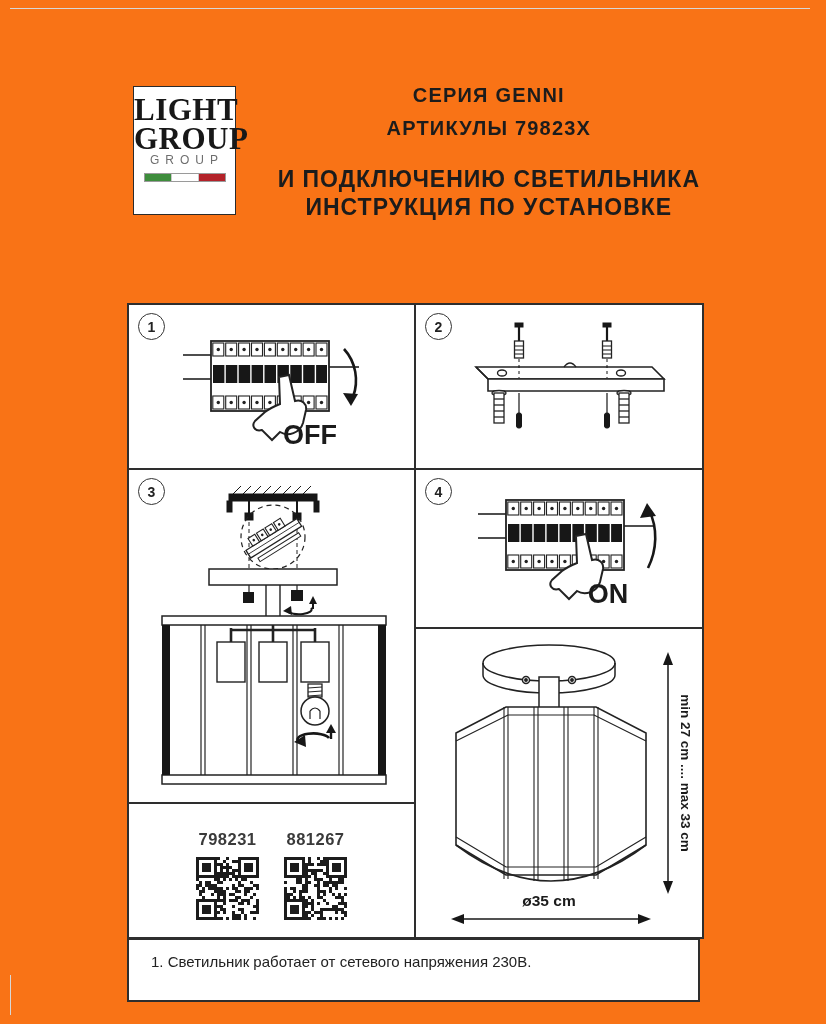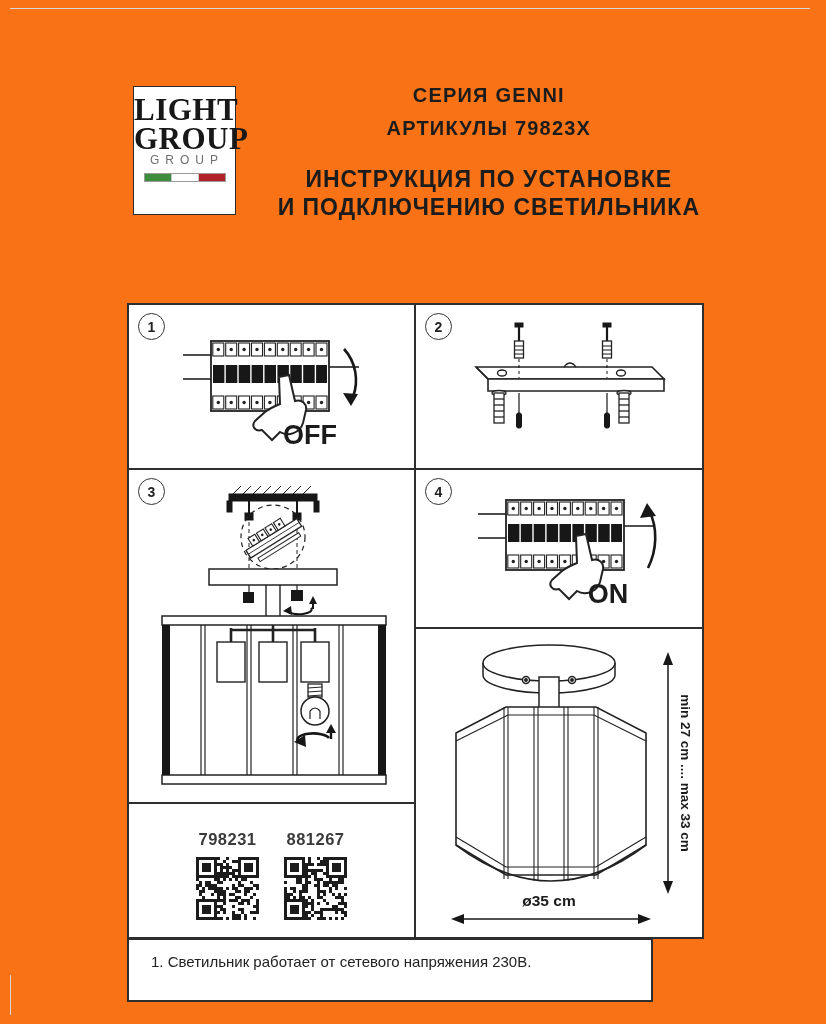--- a/index.html
+++ b/index.html
@@ -32,21 +32,21 @@
          border-radius:50%;box-sizing:border-box;display:flex;align-items:center;
          justify-content:center;font-size:14px;font-weight:600;color:#222;background:#fff;}
   svg{display:block;}
   .svgtxt{font-family:"Liberation Sans",sans-serif;}
   
   #qr-row{position:absolute;left:0;top:26px;width:100%;display:flex;justify-content:center;gap:22px;}
   .qr-item{width:66px;text-align:center;}
   .qr-label{font-size:16.5px;font-weight:bold;color:#3a3a3a;letter-spacing:0.5px;}
   .qr-box{margin:8px auto 0 auto;width:63px;height:63px;}
   
-  #notes{position:absolute;left:127px;top:938px;width:526px;height:64px;
+  #notes{position:absolute;left:127px;top:938px;width:573px;height:64px;
          border:2px solid #2e2e2e;box-sizing:border-box;background:#fff;
          padding:10px 10px 0 22px;font-size:15px;line-height:23px;color:#222;}
 </style>
 </head>
 <body>
 
 <div id="page">
 
   <div class="scanline" style="left:10px;top:8px;right:16px;height:1px;"></div>
   <div class="scanline" style="left:10px;top:975px;width:1px;height:40px;"></div>
@@ -104,22 +104,22 @@
       <div class="seg" style="background:#3e8d3c"></div>
       <div class="seg" style="background:#ffffff"></div>
       <div class="seg" style="background:#b32229"></div>
     </div>
   </div>
 
   <div id="header-text">
     <div class="hseries">СЕРИЯ GENNI</div>
     <div class="harticles">АРТИКУЛЫ 79823X</div>
     <div class="htitle">
+      <div>И ПОДКЛЮЧЕНИЮ СВЕТИЛЬНИКА</div>
       <div>ИНСТРУКЦИЯ ПО УСТАНОВКЕ</div>
-      <div>И ПОДКЛЮЧЕНИЮ СВЕТИЛЬНИКА</div>
     </div>
   </div>
 
   <div id="grid">
     <div class="divider" style="left:285px;top:0;width:2px;height:632px;"></div>
     <div class="divider" style="left:0;top:163px;width:573px;height:2px;"></div>
     <div class="divider" style="left:0;top:497px;width:285px;height:2px;"></div>
     <div class="divider" style="left:287px;top:322px;width:286px;height:2px;"></div>
 
     <div class="panel" style="left:0;top:0;width:285px;height:163px;">

